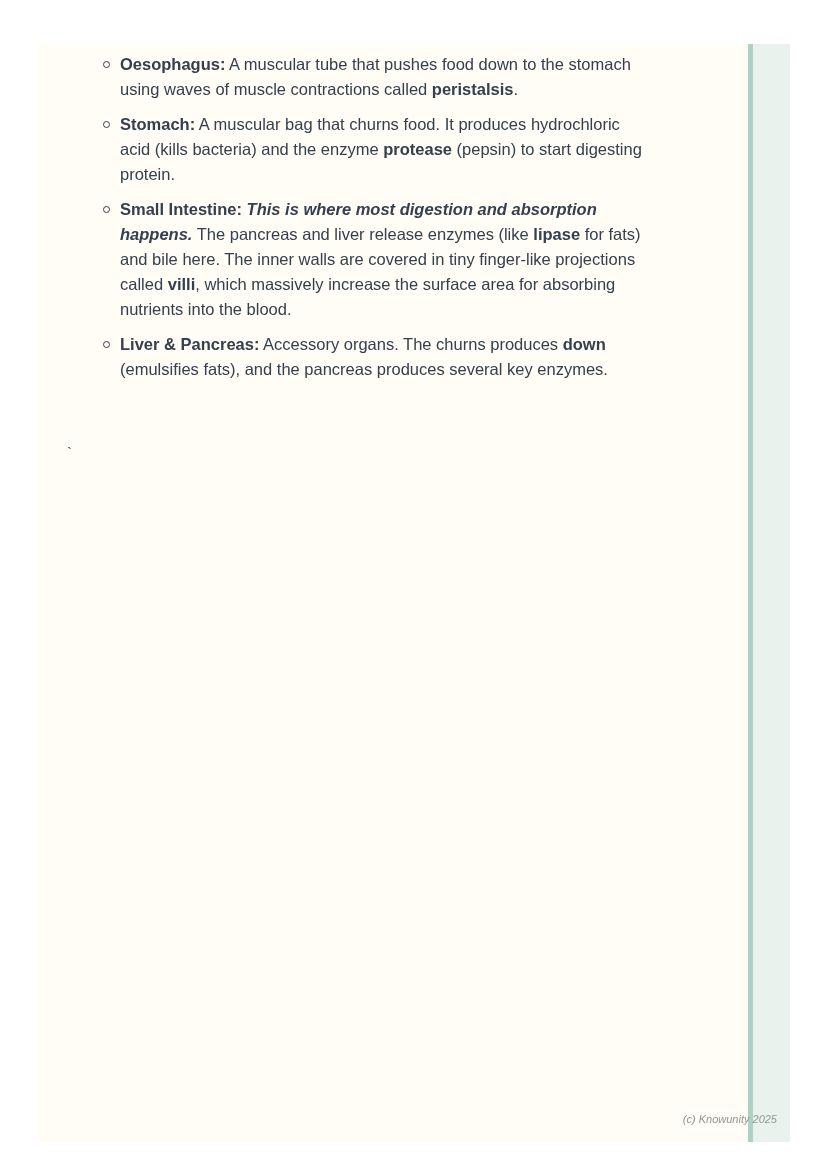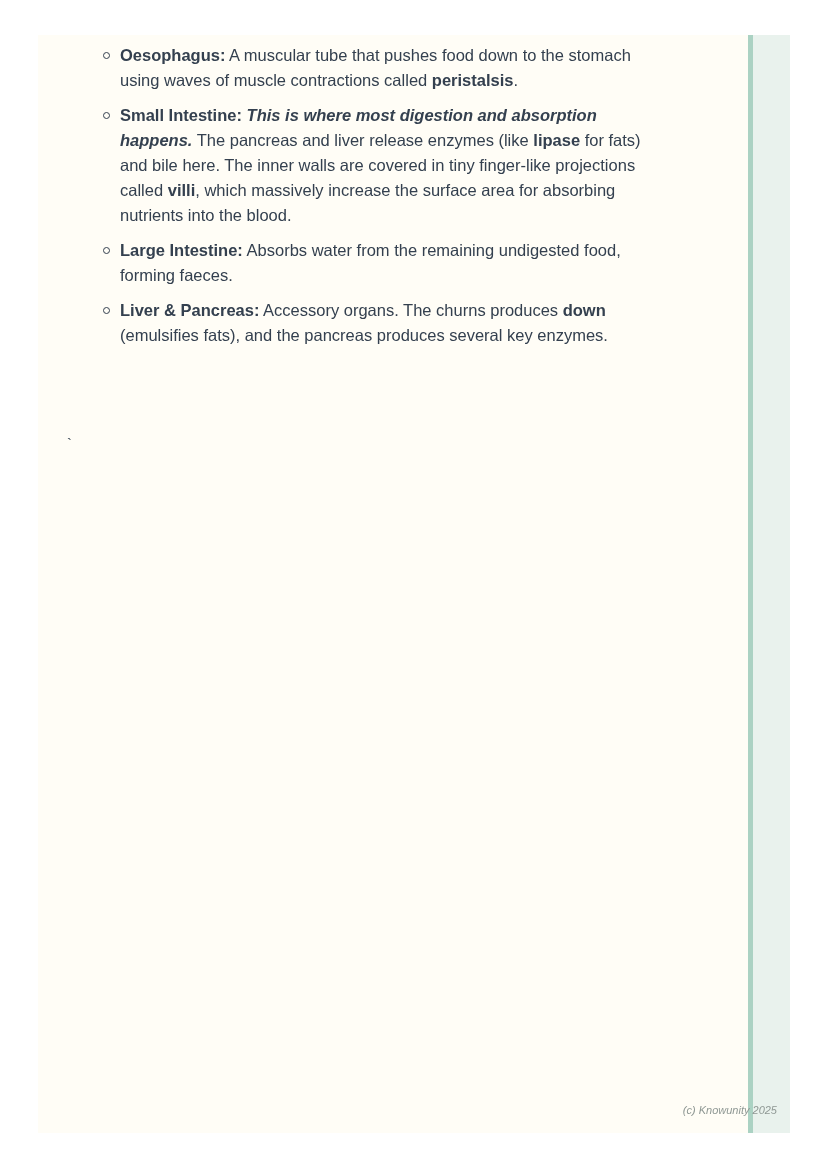--- a/index.html
+++ b/index.html
@@ -11,21 +11,21 @@
   .canvas {
     position: relative;
     width: 828px;
     height: 1171px;
     background: #ffffff;
     overflow: hidden;
   }
   .paper {
     position: absolute;
     left: 38px;
-    top: 35px;
+    top: 44px;
     width: 752px;
     height: 1098px;
     background: #fffdf6;
   }
   .stripe {
     position: absolute;
     top: 0;
     right: 0;
     bottom: 0;
     width: 37px;
@@ -79,20 +79,20 @@
   }
 </style>
 </head>
 <body>
 
 <div class="canvas">
   <div class="paper">
     <div class="stripe"></div>
     <ul class="notes-list" id="notes-list">
         <li><span class="seg-bold">Oesophagus:</span><span class="seg-normal"> A muscular tube that pushes food down to the stomach using waves of muscle contractions called </span><span class="seg-bold">peristalsis</span><span class="seg-normal">.</span></li>
+        <li><span class="seg-bold">Stomach:</span><span class="seg-normal"> A muscular bag that churns food. It produces hydrochloric acid (kills bacteria) and the enzyme </span><span class="seg-bold">protease</span><span class="seg-normal"> (pepsin) to start digesting protein.</span></li>
         <li><span class="seg-bold">Small Intestine:</span><span class="seg-normal"> </span><span class="seg-italic">This is where most digestion and absorption happens.</span><span class="seg-normal"> The pancreas and liver release enzymes (like </span><span class="seg-bold">lipase</span><span class="seg-normal"> for fats) and bile here. The inner walls are covered in tiny finger-like projections called </span><span class="seg-bold">villi</span><span class="seg-normal">, which massively increase the surface area for absorbing nutrients into the blood.</span></li>
-        <li><span class="seg-bold">Large Intestine:</span><span class="seg-normal"> Absorbs water from the remaining undigested food, forming faeces.</span></li>
         <li><span class="seg-bold">Liver &amp; Pancreas:</span><span class="seg-normal"> Accessory organs. The churns produces </span><span class="seg-bold">down</span><span class="seg-normal"> (emulsifies fats), and the pancreas produces several key enzymes.</span></li>
       </ul>
     <span class="stray">`</span>
     <div class="footer">(c) Knowunity 2025</div>
   </div>
 </div>
 
 </body></html>

